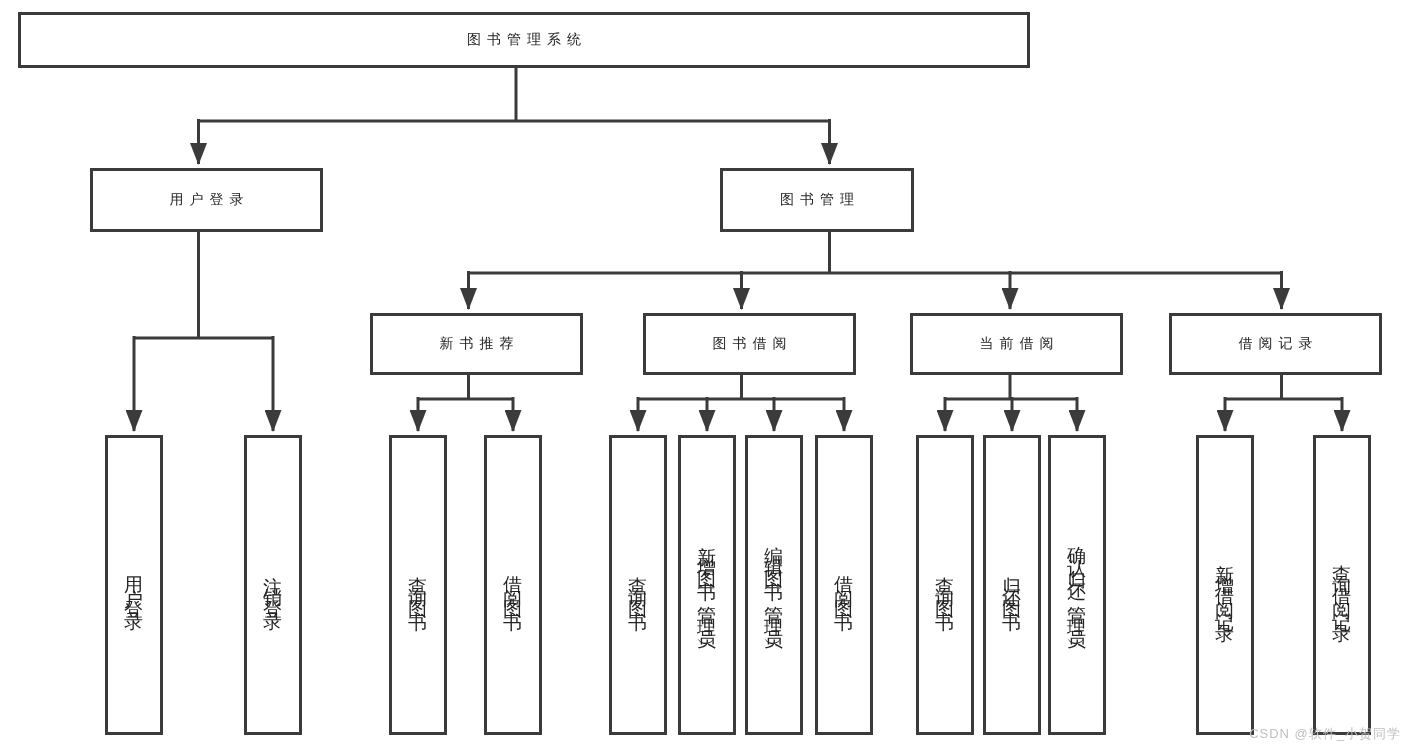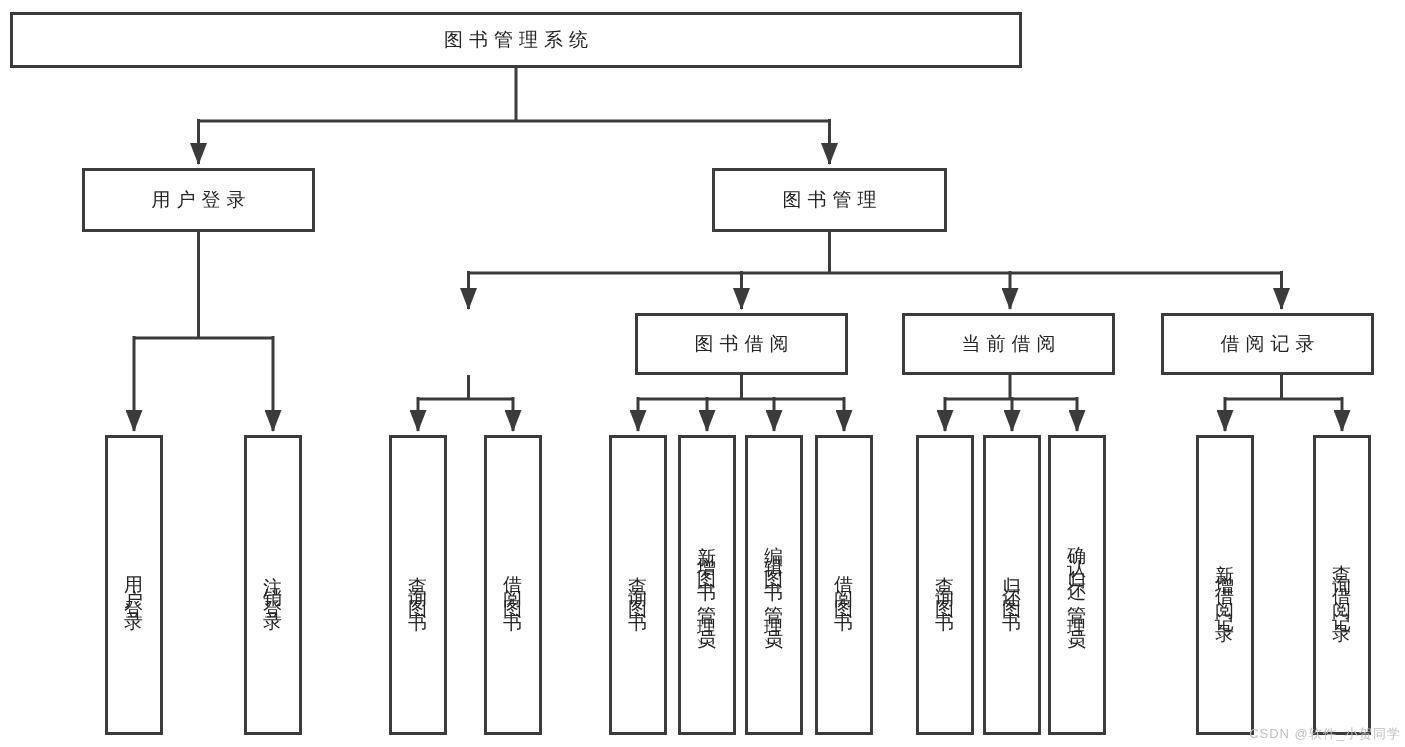--- a/index.html
+++ b/index.html
@@ -24,21 +24,21 @@
   .node{
     position:absolute;
     background:#fff;
     border:3px solid var(--line);
     display:flex;
     align-items:center;
     justify-content:center;
     color:var(--text);
     z-index:2;
   }
-  .node-h{font-size:19px;letter-spacing:6px;text-indent:6px;white-space:nowrap;}
+  .node-h{font-size:14px;letter-spacing:6px;text-indent:6px;white-space:nowrap;margin-left:8px;}
   .node-v{
     font-size:19px;
   }
   .node-v .vtext{
     writing-mode:vertical-rl;
     text-orientation:mixed;
     letter-spacing:12px;
     line-height:1;
     white-space:nowrap;
   }
@@ -48,21 +48,21 @@
     bottom:4px;
     font-size:13px;
     letter-spacing:1px;
     color:var(--wm);
     z-index:3;
     white-space:nowrap;
   }
   
   .n-root{left:10px;top:12px;width:1012px;height:56px;}
   .n-userlogin{left:82px;top:168px;width:233px;height:64px;}
-  .n-bookmgmt{left:712px;top:168px;width:235px;height:64px;}
+  .n-bookmgmt{left:712px;top:168px;width:194px;height:64px;}
   .lv3{top:313px;width:213px;height:62px;}
   .n-newbook{left:362px;}
   .n-borrowing{left:635px;align-items:center;}
   .n-current{left:902px;}
   .n-records{left:1161px;}
   .leaf{top:435px;width:58px;height:300px;}
   .lf-1{left:105px;}  .lf-2{left:244px;}
   .lf-3{left:389px;}  .lf-4{left:484px;}
   .lf-5{left:609px;}  .lf-6{left:678px;}
   .lf-7{left:745px;}  .lf-8{left:815px;}
@@ -121,20 +121,23 @@
     <span>图书管理系统</span>
   </div>
 
   <div class="node node-h n-userlogin">
     <span>用户登录</span>
   </div>
   <div class="node node-h n-bookmgmt">
     <span>图书管理</span>
   </div>
 
+  <div class="node node-h lv3 n-newbook">
+    <span>新书推荐</span>
+  </div>
   <div class="node node-h lv3 n-borrowing">
     <span>图书借阅</span>
   </div>
   <div class="node node-h lv3 n-current">
     <span>当前借阅</span>
   </div>
   <div class="node node-h lv3 n-records">
     <span>借阅记录</span>
   </div>
 

